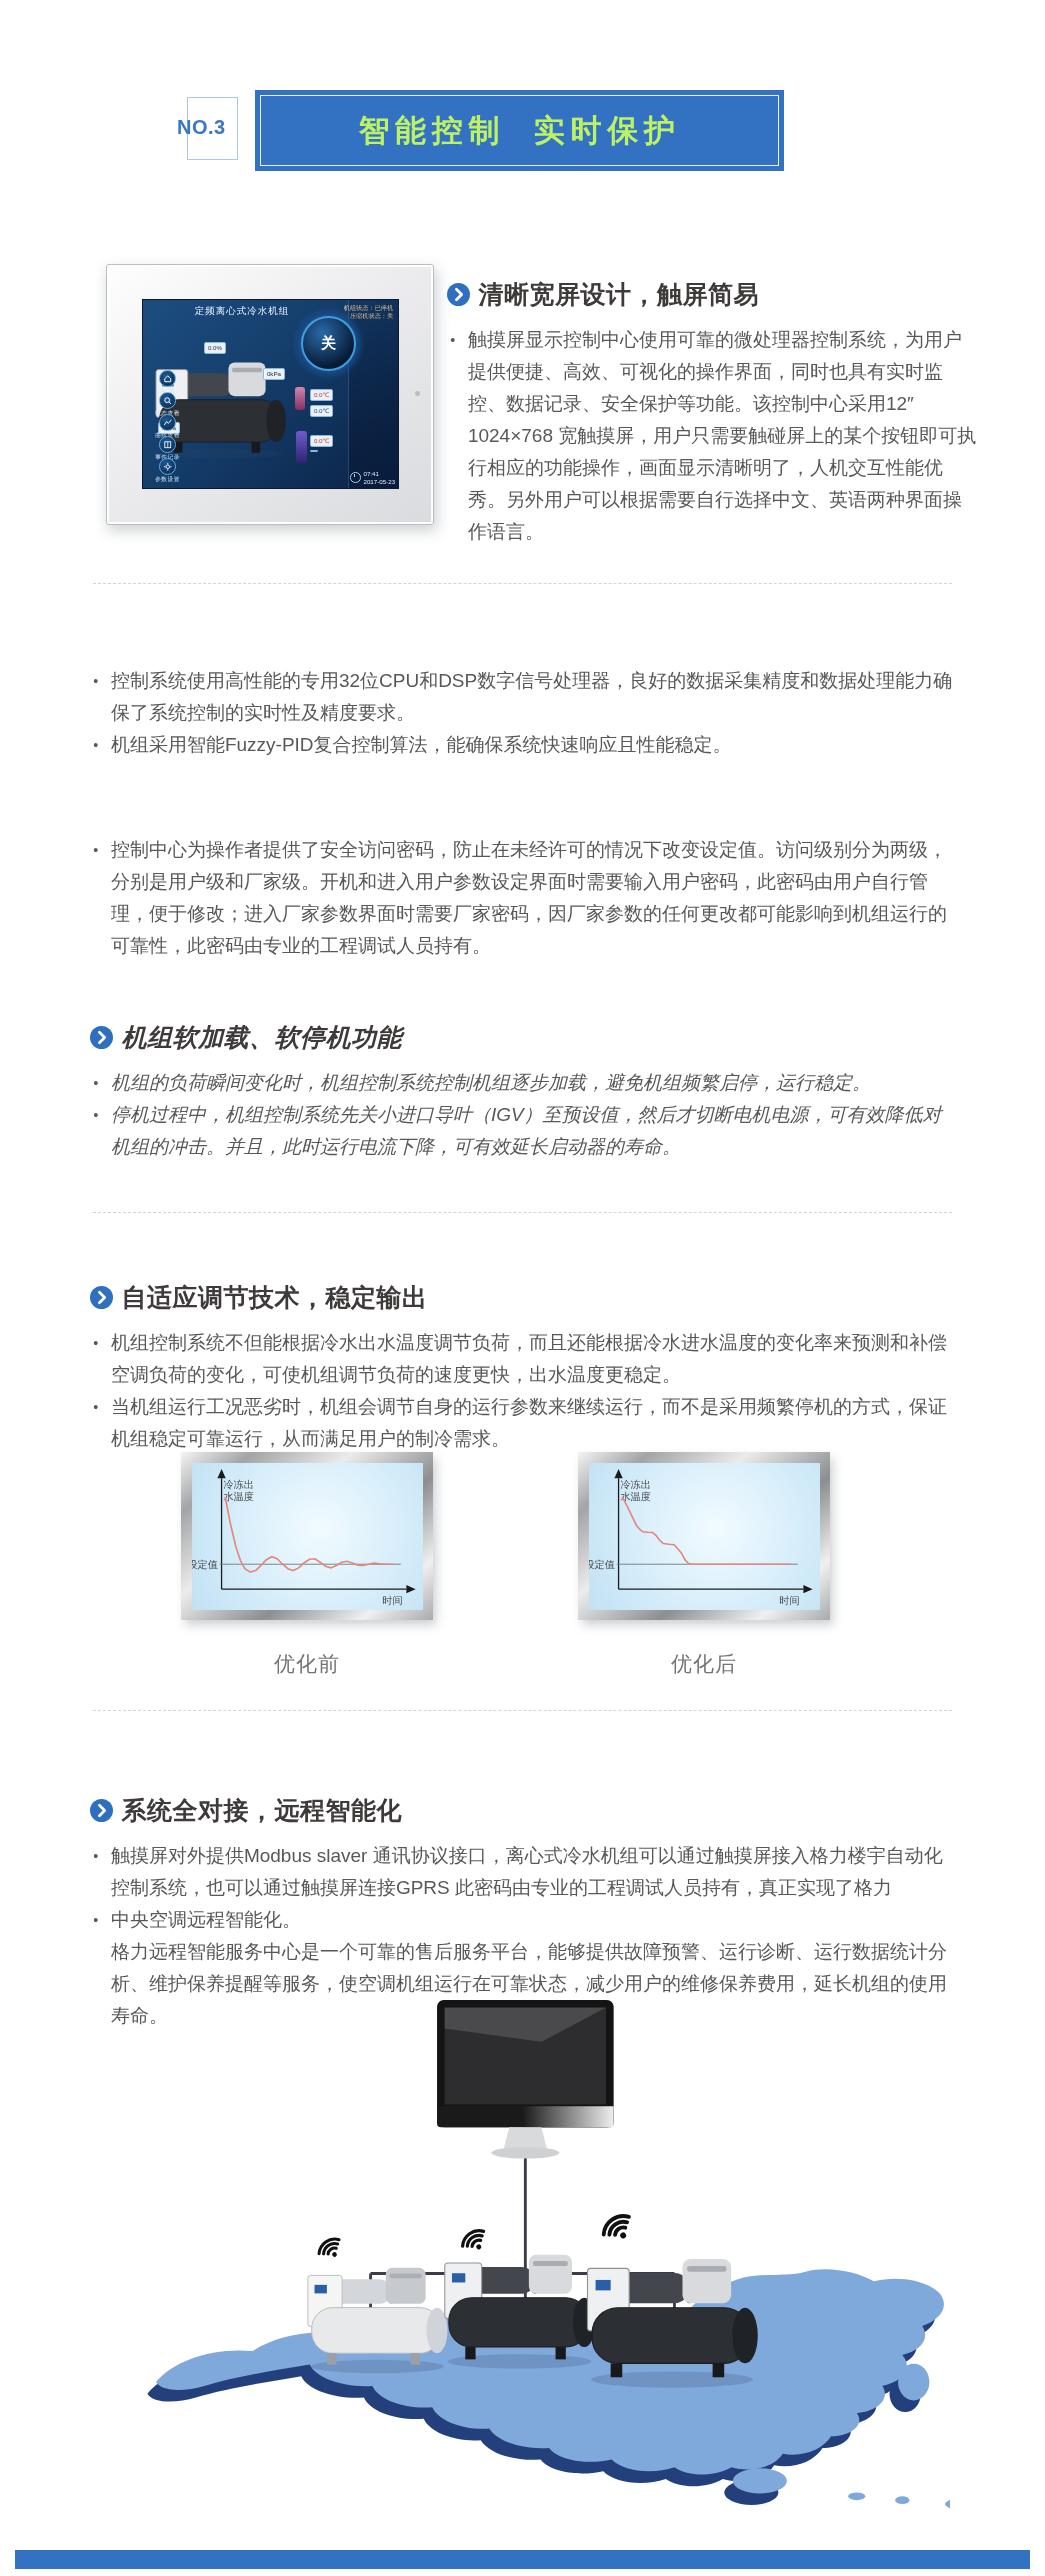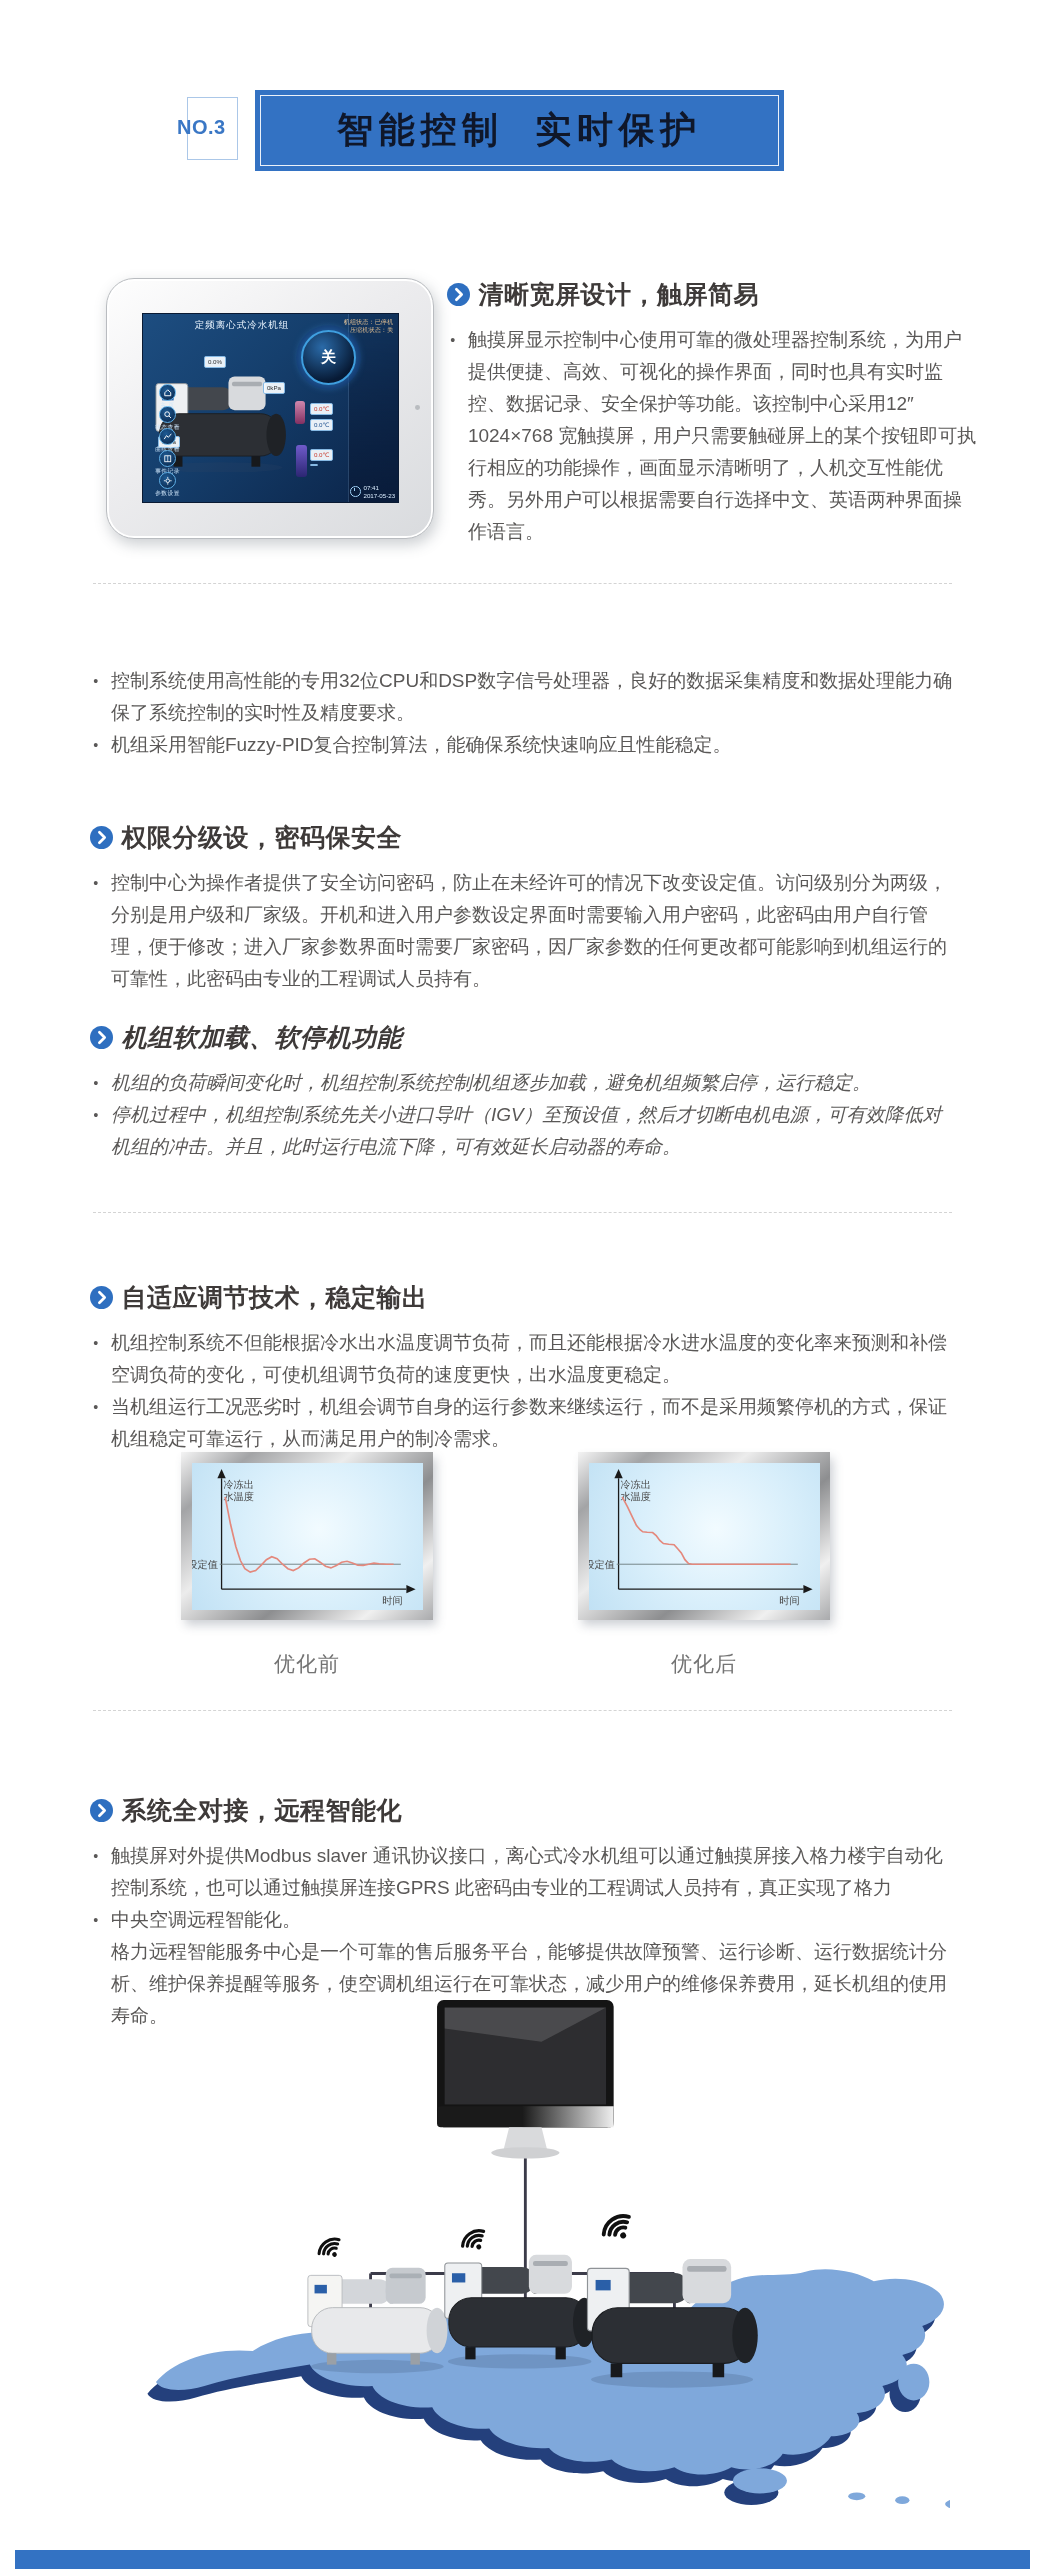--- a/index.html
+++ b/index.html
@@ -4,34 +4,34 @@
 <style>
   html,body{margin:0;padding:0;background:#ffffff;}
   body{font-family:"Liberation Sans","DejaVu Sans",sans-serif;}
   .page{position:relative;width:1045px;height:2576px;background:#fff;overflow:hidden;}
 
   
   .badge-box{position:absolute;left:187px;top:97px;width:49px;height:61px;border:1.9px solid #abc7e8;background:#fff;}
   .badge-text{position:absolute;left:177px;top:116px;font-size:20px;font-weight:800;color:#3a77c5;letter-spacing:0.5px;}
   .banner{position:absolute;left:255px;top:90px;width:529px;height:81px;background:#3372c3;display:flex;align-items:center;justify-content:center;}
   .banner:after{content:"";position:absolute;inset:4.8px;border:1px solid rgba(255,255,255,.9);pointer-events:none;}
-  .banner-title{color:#0f172a;font-size:36px;font-weight:700;letter-spacing:5.7px;white-space:pre;}
+  .banner-title{color:#bef264;font-size:31px;font-weight:700;letter-spacing:5.7px;white-space:pre;}
 
   
   .sec{position:absolute;left:90px;width:865px;}
   .sec-title{display:flex;align-items:center;gap:8.6px;font-size:25px;font-weight:700;color:#3e3a39;letter-spacing:0.5px;}
   .sec-title .ticon{flex:0 0 auto;}
   .blist{margin:0;padding:0;list-style:none;font-size:19px;line-height:32px;color:#5a5857;}
   .blist li{display:flex;gap:9.5px;}
   .blist .dot{flex:0 0 11.4px;text-align:center;font-size:14.3px;line-height:32px;color:#5a5857;}
   .blist .btxt{flex:1;white-space:pre-line;}
   .divider{position:absolute;left:93px;width:859px;border-top:1.9px dashed #d4d4d4;}
 
   
-  .tablet{position:absolute;left:106px;top:278px;width:326px;height:259px;border-radius:28px;
+  .tablet{position:absolute;left:106px;top:264px;width:326px;height:259px;border-radius:3px;
     background:linear-gradient(145deg,#fefefe 0%,#ececee 45%,#d9dbde 100%);
     border:1px solid #b9bcc0;box-shadow:2.9px 5.7px 13.3px rgba(80,90,100,.28), inset 0 0 0 1.9px #fff;}
   .cam-dot{position:absolute;right:13.3px;top:126px;width:4.8px;height:4.8px;border-radius:50%;background:#b9bcc0;}
   .hmi-screen{position:absolute;left:35px;top:34px;width:255px;height:188px;overflow:hidden;
     background:linear-gradient(135deg,#1d4d80 0%,#123茶 0%,#153f6d 40%,#0b2347 100%);
     background:linear-gradient(135deg,#1d4d80 0%,#153f6d 40%,#0b2347 100%);
     border:1px solid #0a1a33;}
   .hmi-title{position:absolute;left:0;right:57px;top:4.8px;text-align:center;font-size:9.5px;color:#eaf5ff;letter-spacing:1px;}
   .hmi-status{position:absolute;right:4.8px;top:3.8px;text-align:right;font-size:6.2px;line-height:8.6px;color:#ffd7a1;}
   .power-btn{position:absolute;left:158px;top:16px;width:51px;height:51px;border-radius:50%;
@@ -233,27 +233,20 @@
           <span class="btxt">控制系统使用高性能的专用32位CPU和DSP数字信号处理器，良好的数据采集精度和数据处理能力确保了系统控制的实时性及精度要求。</span>
         </li>
       <li>
           <span class="dot">•</span>
           <span class="btxt">机组采用智能Fuzzy-PID复合控制算法，能确保系统快速响应且性能稳定。</span>
         </li>
     </ul>
   </div>
 
   <div class="sec" style="top:821px;">
-    <div class="sec-title">
-      <svg class="ticon" width="23" height="23" viewBox="0 0 22 22">
-          <circle cx="11" cy="11" r="11"></circle>
-          <polyline points="9,6 14,11 9,16"></polyline>
-        </svg>
-      <span>权限分级设，密码保安全</span>
-    </div>
     <ul class="blist" style="margin-top:13.3px;">
       <li>
           <span class="dot">•</span>
           <span class="btxt">控制中心为操作者提供了安全访问密码，防止在未经许可的情况下改变设定值。访问级别分为两级，分别是用户级和厂家级。开机和进入用户参数设定界面时需要输入用户密码，此密码由用户自行管理，便于修改；进入厂家参数界面时需要厂家密码，因厂家参数的任何更改都可能影响到机组运行的可靠性，此密码由专业的工程调试人员持有。</span>
         </li>
     </ul>
   </div>
 
   <div class="sec" style="top:1021px;font-style:italic;">
     <div class="sec-title">

